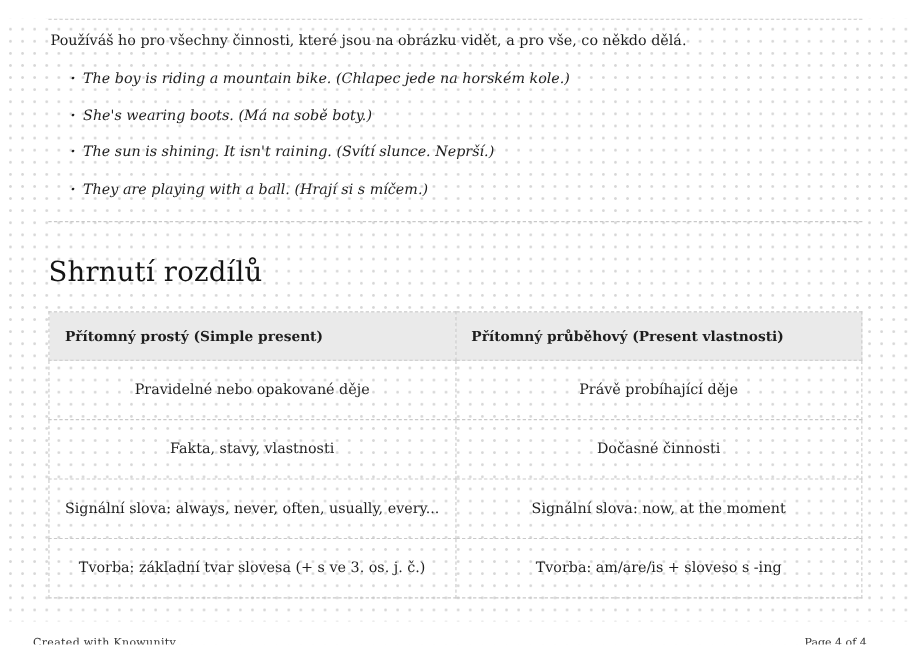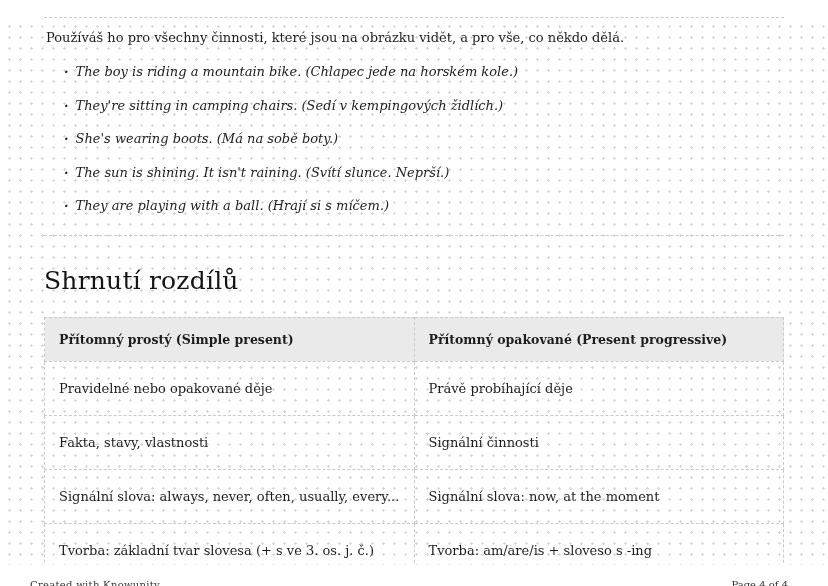--- a/index.html
+++ b/index.html
@@ -73,20 +73,21 @@
   table.compare th {
     background: #eaeaea;
     font-weight: bold;
     padding: 14px 14px;
     font-size: 12.5px;
     margin-top: 31px;
   }
   table.compare td {
     padding: 19px 14px;
     background: transparent;
+    text-align: center;
   }
   .footer {
     position: absolute;
     left: 0;
     bottom: 0;
     width: 100%;
     height: 38px;
     background: #ffffff;
     display: flex;
     justify-content: space-between;
@@ -106,44 +107,43 @@
 </head>
 <body>
 
 <div class="page">
   <div class="content">
 
     <div class="intro-box">
       <p class="intro">Používáš ho pro všechny činnosti, které jsou na obrázku vidět, a pro vše, co někdo dělá.</p>
       <ul class="bullets">
         <li>The boy is riding a mountain bike. (Chlapec jede na horském kole.)</li>
-        <li>They're sitting in camping chairs. (Sedí v kempingových židlích.)</li>
         <li>She's wearing boots. (Má na sobě boty.)</li>
         <li>The sun is shining. It isn't raining. (Svítí slunce. Neprší.)</li>
         <li>They are playing with a ball. (Hrají si s míčem.)</li>
       </ul>
     </div>
 
     <h1 class="heading">Shrnutí rozdílů</h1>
 
     <table class="compare">
       <thead>
         <tr>
           <th>Přítomný prostý (Simple present)</th>
-          <th>Přítomný opakované (Present progressive)</th>
+          <th>Přítomný průběhový (Present vlastnosti)</th>
         </tr>
       </thead>
       <tbody>
         <tr>
           <td>Pravidelné nebo opakované děje</td>
           <td>Právě probíhající děje</td>
         </tr>
         <tr>
           <td>Fakta, stavy, vlastnosti</td>
-          <td>Signální činnosti</td>
+          <td>Dočasné činnosti</td>
         </tr>
         <tr>
           <td>Signální slova: always, never, often, usually, every...</td>
           <td>Signální slova: now, at the moment</td>
         </tr>
         <tr>
           <td>Tvorba: základní tvar slovesa (+ s ve 3. os. j. č.)</td>
           <td>Tvorba: am/are/is + sloveso s -ing</td>
         </tr>
       </tbody>

